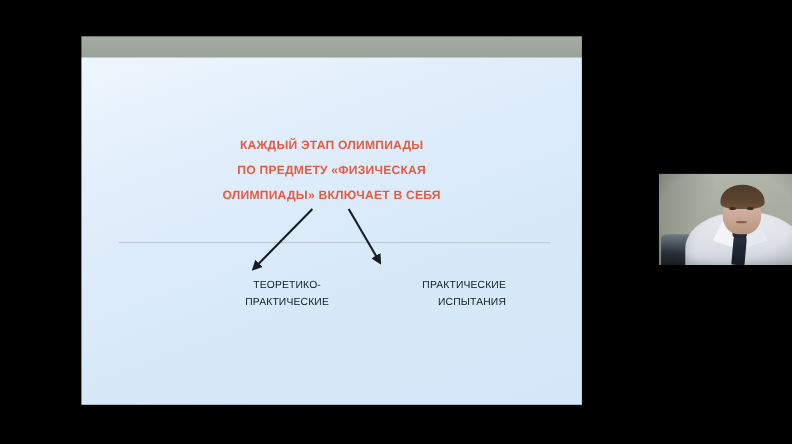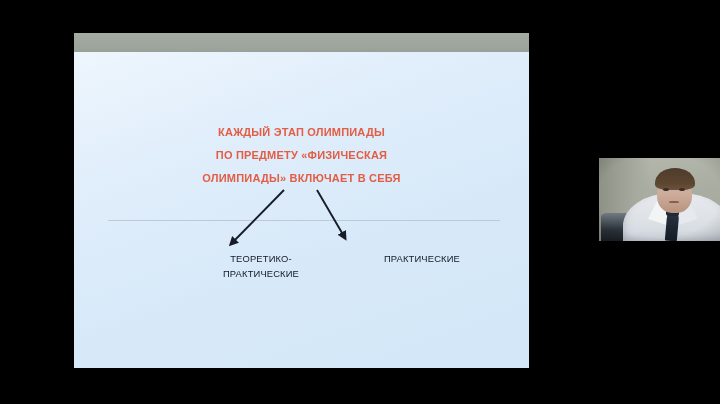--- a/index.html
+++ b/index.html
@@ -284,20 +284,21 @@
         <line x1="243" y1="138" x2="271" y2="186" stroke="#161d27" stroke-width="1.9" marker-end="url(#arrowhead)"></line>
       </svg>
 
       <div id="leaf-theory" class="leaf-node">
         <span class="lline">ТЕОРЕТИКО-</span>
         <span class="lline">ПРАКТИЧЕСКИЕ</span>
       </div>
 
       <div id="leaf-practice" class="leaf-node">
         <span class="lline">ПРАКТИЧЕСКИЕ</span>
+        <span class="lline">ИСПЫТАНИЯ</span>
       </div>
 
     </div>
   </div>
 
   <div id="webcam-tile">
     <div id="webcam-scene">
       <div id="wall-shadow"></div>
       <div id="desk-object"></div>
       <div id="shirt"></div>

